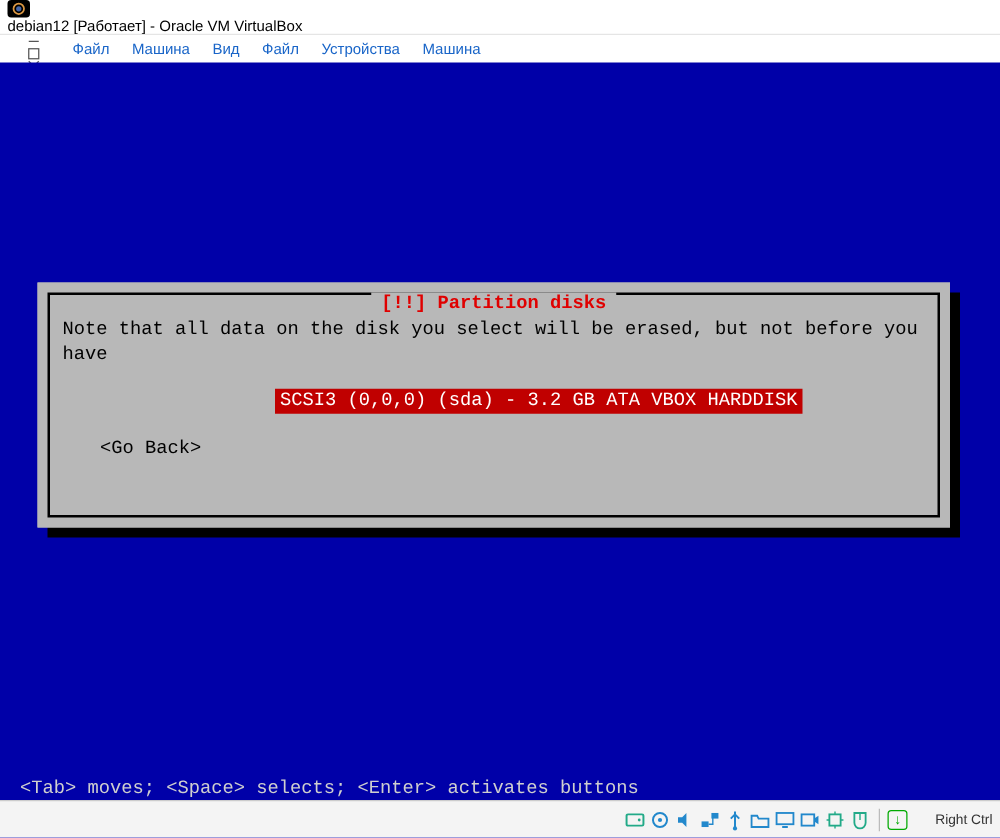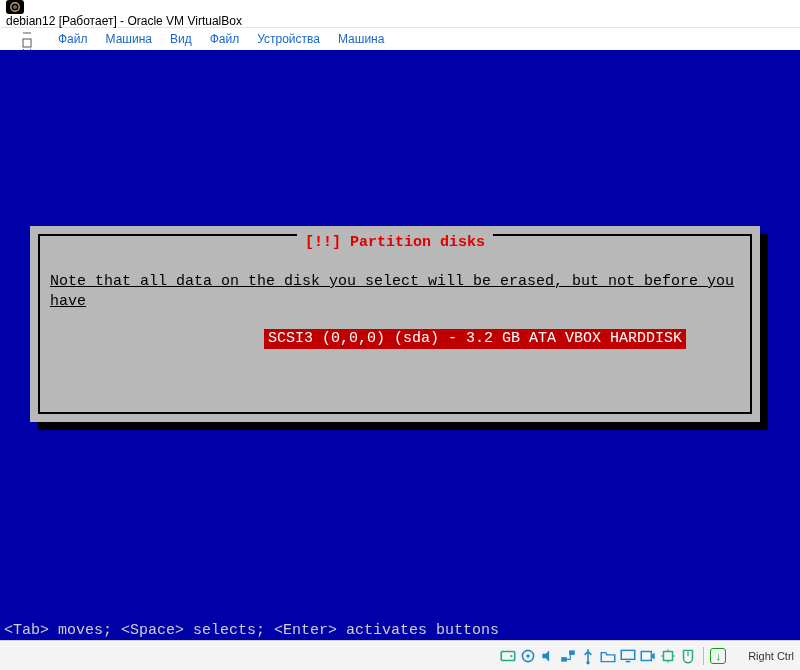--- a/index.html
+++ b/index.html
@@ -91,42 +91,41 @@
     padding: 0 8px;
     color: #e00000;
     font-weight: bold;
     font-size: 15px;
   }
   .dialog-body {
     color: #000;
     line-height: 1.3;
     font-size: 15px;
   }
-  .dialog-body .note1 { margin-top: 22px; text-decoration: underline; }
+  .dialog-body .note1 { margin-top: 4px; }
   .dialog-body .prompt { margin-top: 18px; }
   .disk-row {
     margin-top: 18px;
     display: flex;
-    gap: 44px;
   }
   .disk-indent { width: 170px; }
   .disk-sel {
     background: #c00000;
     color: #fff;
     padding: 0 4px;
   }
   .goback-row { margin-top: 18px; padding-left: 30px; color: #000; }
   .hint-bar {
     position: absolute;
     left: 0; right: 0;
     bottom: 0;
     height: 20px;
     display: flex;
     align-items: center;
-    padding-left: 4px;
+    padding-left: 16px;
     color: #cfcfcf;
     font-size: 15px;
   }
   
   .statusbar {
     position: absolute;
     left: 0; right: 0; bottom: 0;
     height: 30px;
     background: #f4f4f4;
     border-top: 1px solid #ccc;
@@ -193,20 +192,21 @@
   <div class="dialog-shadow"></div>
   <div class="dialog">
     <div class="dialog-inner">
       <div class="dialog-title">[!!] Partition disks</div>
       <div class="dialog-body">
         <div class="note1">Note that all data on the disk you select will be erased, but not before you have</div>
         <div class="disk-row">
           <span class="disk-indent"></span>
           <span class="disk-sel">SCSI3 (0,0,0) (sda) - 3.2 GB ATA VBOX HARDDISK</span>
         </div>
+        <div class="goback-row">&lt;Go Back&gt;</div>
       </div>
     </div>
   </div>
   <div class="hint-bar">&lt;Tab&gt; moves; &lt;Space&gt; selects; &lt;Enter&gt; activates buttons</div>
 </div>
 
 <div class="statusbar">
   <div class="sb-icon">
       <svg viewBox="0 0 16 16">
         <rect x="2" y="4" width="12" height="8" rx="1" fill="none" stroke="#2a8" stroke-width="1.4"></rect>

